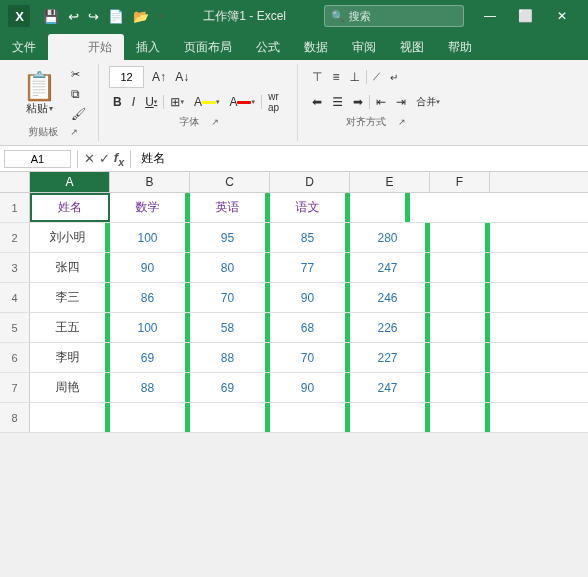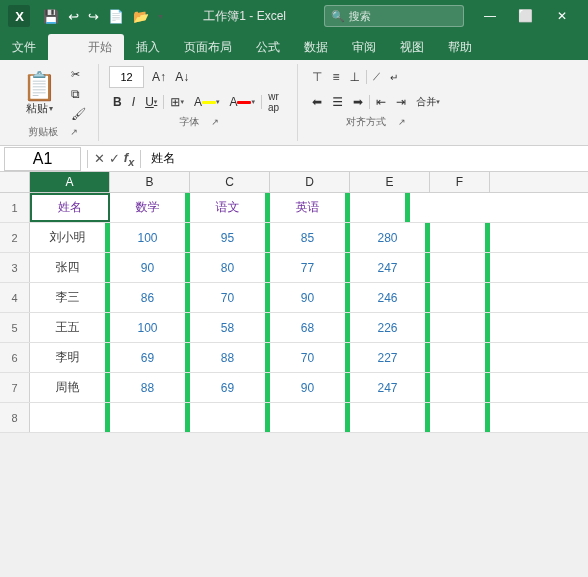--- a/index.html
+++ b/index.html
@@ -244,22 +244,22 @@
       align-items: center;
       height: 26px;
       background: white;
       border-bottom: 1px solid #d0d0d0;
       padding: 0 4px;
       gap: 4px;
     }
     .cell-ref-box {
       border: 1px solid #ccc;
       padding: 2px 13px;
-      font-size: 16px;
-      width: 77px;
+      font-size: 11px;
+      width: 67px;
       text-align: center;
       background: white;
     }
     .formula-divider {
       width: 1px;
       height: 18px;
       background: #ccc;
       margin: 0 2px;
     }
     .formula-icons {
@@ -550,22 +550,22 @@
     <div class="col-header col-c">C</div>
     <div class="col-header col-d">D</div>
     <div class="col-header col-e">E</div>
     <div class="col-header col-f">F</div>
   </div>
 
   <div class="grid-row">
     <div class="row-num">1</div>
     <div class="cell col-a selected-cell">姓名</div>
     <div class="cell col-b header-cell">数学</div>
+    <div class="cell col-d header-cell">英语</div>
     <div class="cell col-c header-cell">语文</div>
-    <div class="cell col-d header-cell">英语</div>
     <div class="cell col-f"></div>
   </div>
 
   <div class="grid-row">
     <div class="row-num">2</div>
     <div class="cell col-a col-a-cell">刘小明</div>
     <div class="cell col-b blue-val">100</div>
     <div class="cell col-c blue-val">95</div>
     <div class="cell col-d blue-val">85</div>
     <div class="cell col-e blue-val">280</div>

